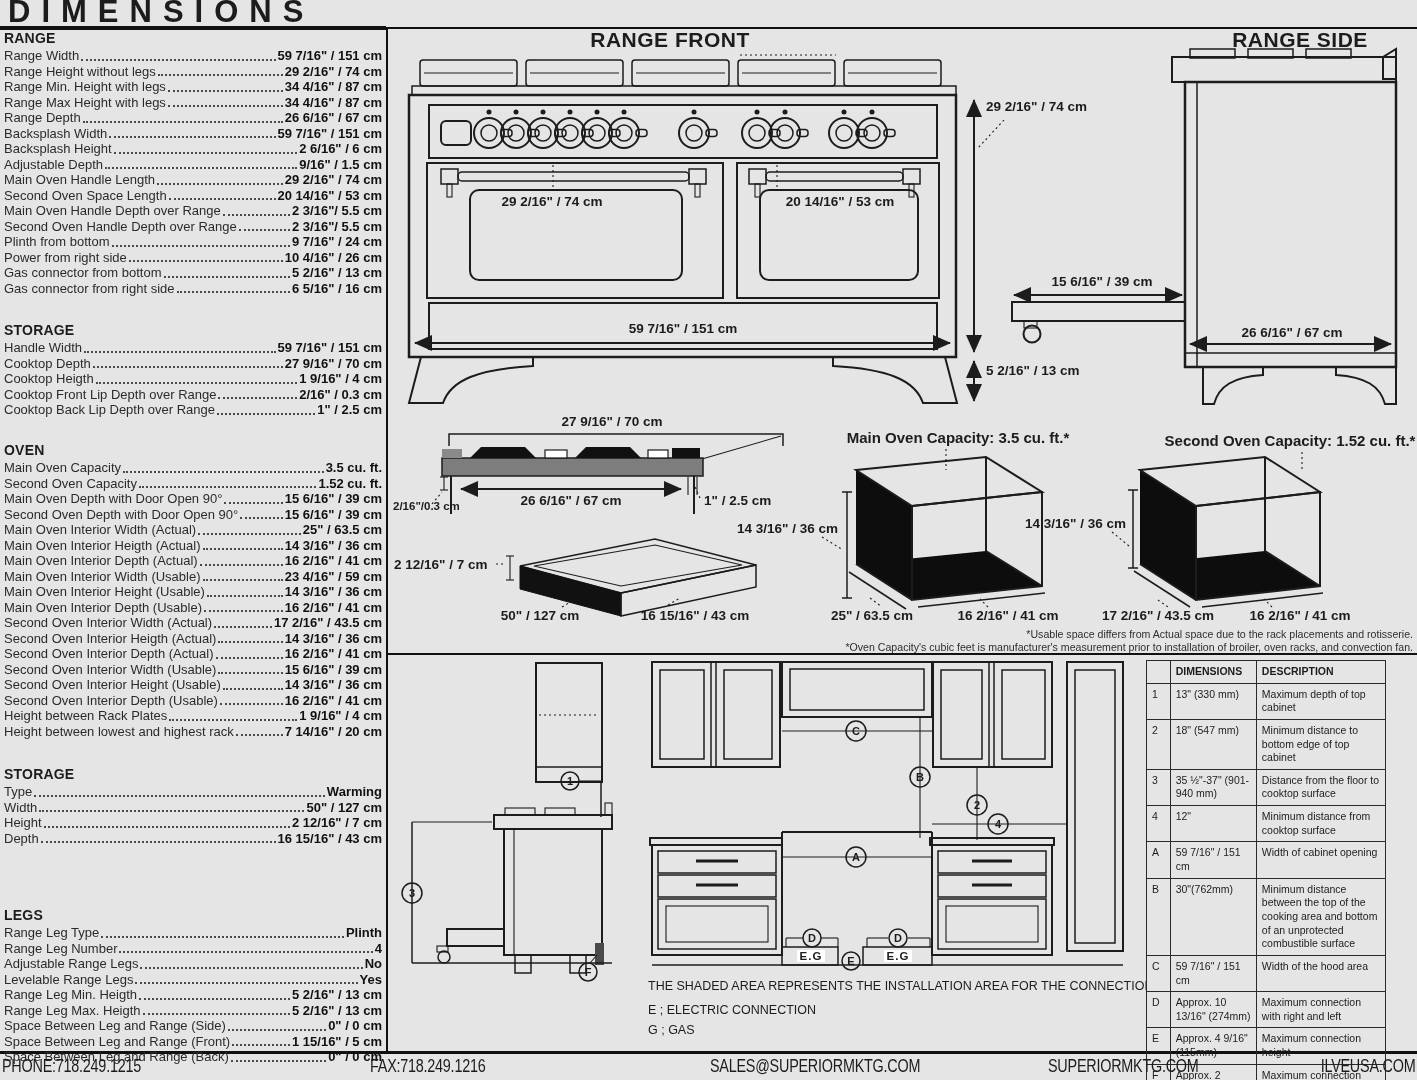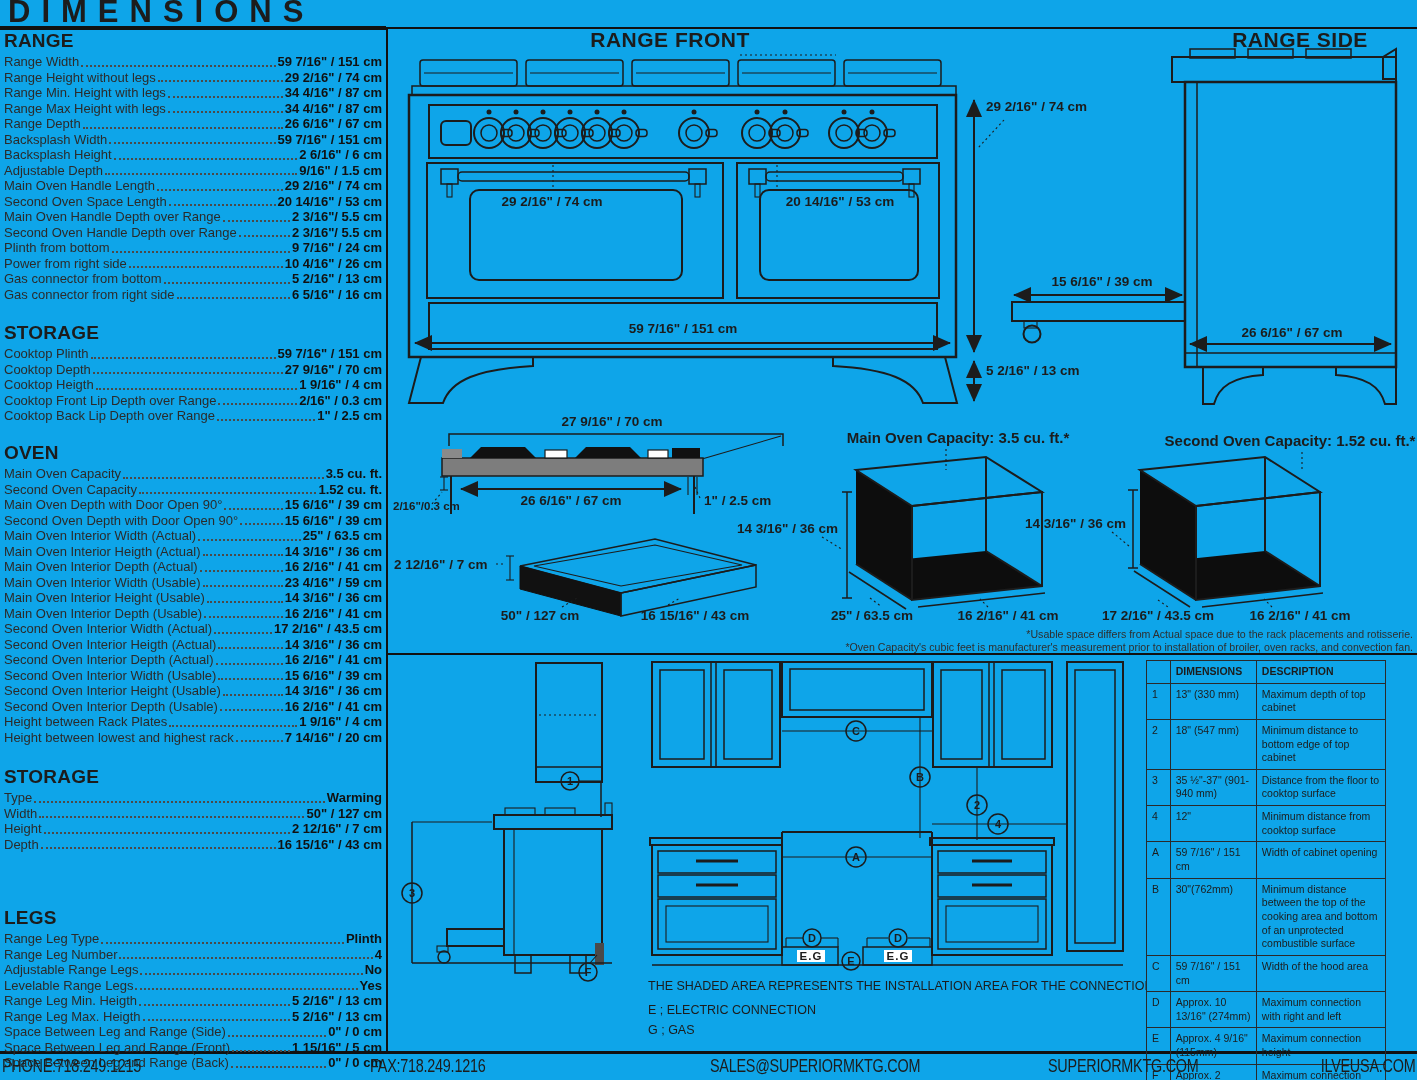--- a/index.html
+++ b/index.html
@@ -1,22 +1,22 @@
 <!DOCTYPE html>
 <html><head>
 <meta charset="utf-8">
 <style>
   html,body{margin:0;padding:0;background:#fff;}
   body{font-family:"Liberation Sans",sans-serif;color:#1c1c1c;}
-  .sheet{position:relative;width:1417px;height:1080px;background:#0ea5e9;overflow:hidden;}
+  .sheet{position:relative;width:1417px;height:1080px;background:#e5e5e5;overflow:hidden;}
   .page-title{position:absolute;left:8px;top:-3px;font-size:31px;font-weight:bold;letter-spacing:11px;line-height:30px;}
   .rule{position:absolute;background:#111;}
   
   .spec-section{position:absolute;left:4px;width:378px;}
-  .spec-section h3{margin:0 0 2px 0;font-size:19px;font-weight:bold;letter-spacing:.2px;}
+  .spec-section h3{margin:0 0 2px 0;font-size:14px;font-weight:bold;letter-spacing:.2px;}
   .spec-row{display:flex;align-items:flex-end;line-height:15.5px;font-size:13px;}
   .spec-label{white-space:nowrap;color:#2b2b2b;}
   .spec-dots{flex:1;border-bottom:2px dotted #4a4a4a;margin:0 2px 3px 2px;min-width:6px;}
   .spec-value{white-space:nowrap;font-weight:bold;color:#111;}
   .sec0{top:30px}.sec1{top:322px}.sec2{top:442px}.sec3{top:766px}.sec4{top:907px}
   
   svg{position:absolute;}
   .ln{fill:none;stroke:#1c1c1c;stroke-width:2px;}
   .ln25{stroke-width:2.5px;}
   .ln15{stroke-width:1.5px;}
@@ -134,21 +134,21 @@
           <span class="spec-label">Gas connector from right side</span>
           <span class="spec-dots"></span>
           <span class="spec-value">6 5/16" / 16 cm</span>
         </div>
       </div>
   </div>
   <div class="spec-section sec1">
     <h3>STORAGE</h3>
     <div>
         <div class="spec-row">
-          <span class="spec-label">Cooktop Plinth</span>
+          <span class="spec-label">Handle Width</span>
           <span class="spec-dots"></span>
           <span class="spec-value">59 7/16" / 151 cm</span>
         </div>
         <div class="spec-row">
           <span class="spec-label">Cooktop Depth</span>
           <span class="spec-dots"></span>
           <span class="spec-value">27 9/16" / 70 cm</span>
         </div>
         <div class="spec-row">
           <span class="spec-label">Cooktop Heigth</span>

